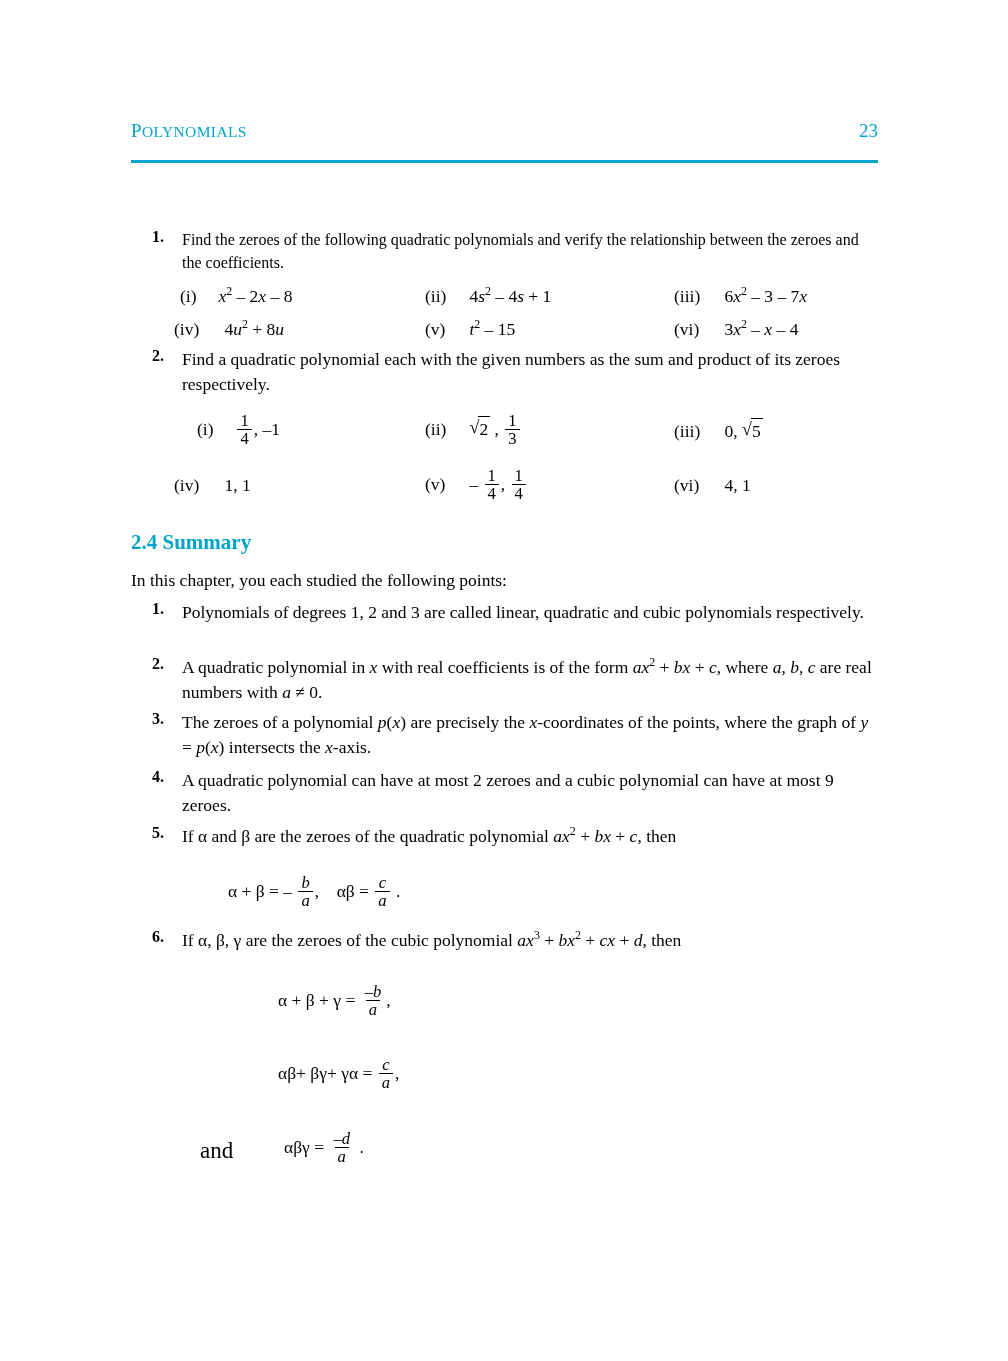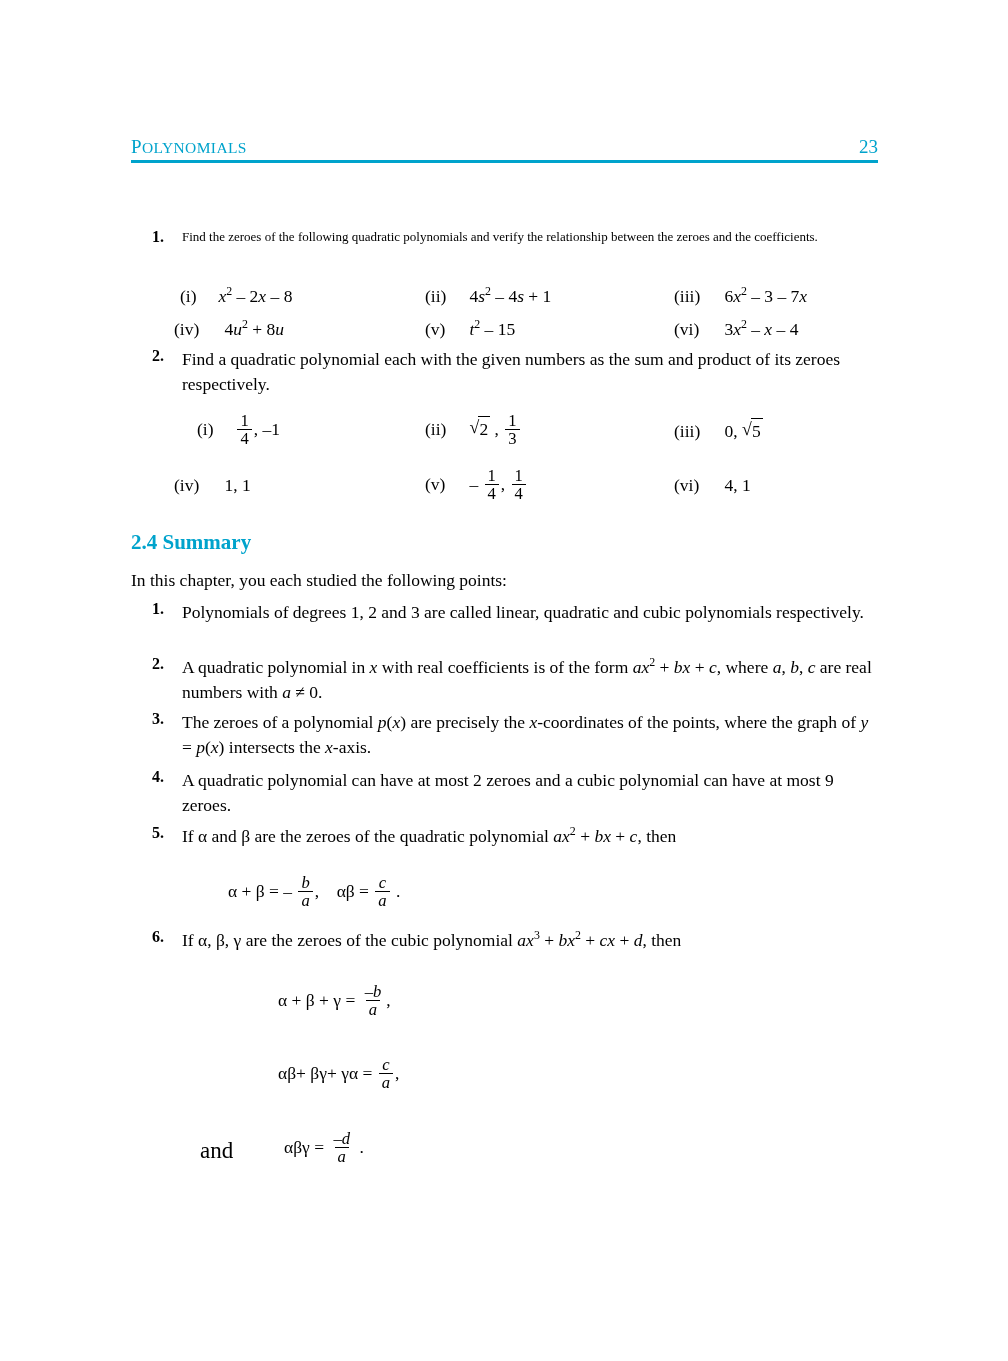--- a/index.html
+++ b/index.html
@@ -19,21 +19,21 @@
     position: absolute;
     left: 0; top: 0;
     width: 1008px;
     height: 1361px;
   }
 
   
   .header {
     position: absolute;
     left: 131px;
-    top: 136px;
+    top: 120px;
     width: 747px;
     display: flex;
     align-items: center;
     justify-content: space-between;
   }
   .header-title {
     font-family: "Liberation Serif", serif;
     color: #00a3cc;
     font-size: 15.5px;
     letter-spacing: 0.4px;
@@ -166,21 +166,21 @@
 
   <div class="header">
     <div class="header-title"><span class="cap">P</span><span>OLYNOMIALS</span></div>
     <div class="header-page">23</div>
   </div>
   <div class="header-rule"></div>
 
 
   <div class="item" style="left:152px; top:228px; width:726px;">
     <div class="item-num">1.</div>
-    <div class="item-body" style="font-size:13px; line-height:1.45;">Find the zeroes of the following quadratic polynomials and verify the relationship between the zeroes and the coefficients.</div>
+    <div class="item-body" style="font-size:16px; line-height:1.45;">Find the zeroes of the following quadratic polynomials and verify the relationship between the zeroes and the coefficients.</div>
   </div>
 
   <div class="cols" style="left:180px; top:284px;">
     <div class="col-a block" style="position:absolute; left:0; top:0;">
       <span class="label" style="width:34px; display:inline-block;">(i)</span>
       <span><i>x</i><sup>2</sup> – 2<i>x</i> – 8</span>
     </div>
     <div class="col-b block" style="position:absolute; left:245px; top:0;">
       <span class="label" style="width:40px; display:inline-block;">(ii)</span>
       <span>4<i>s</i><sup>2</sup> – 4<i>s</i> + 1</span>

